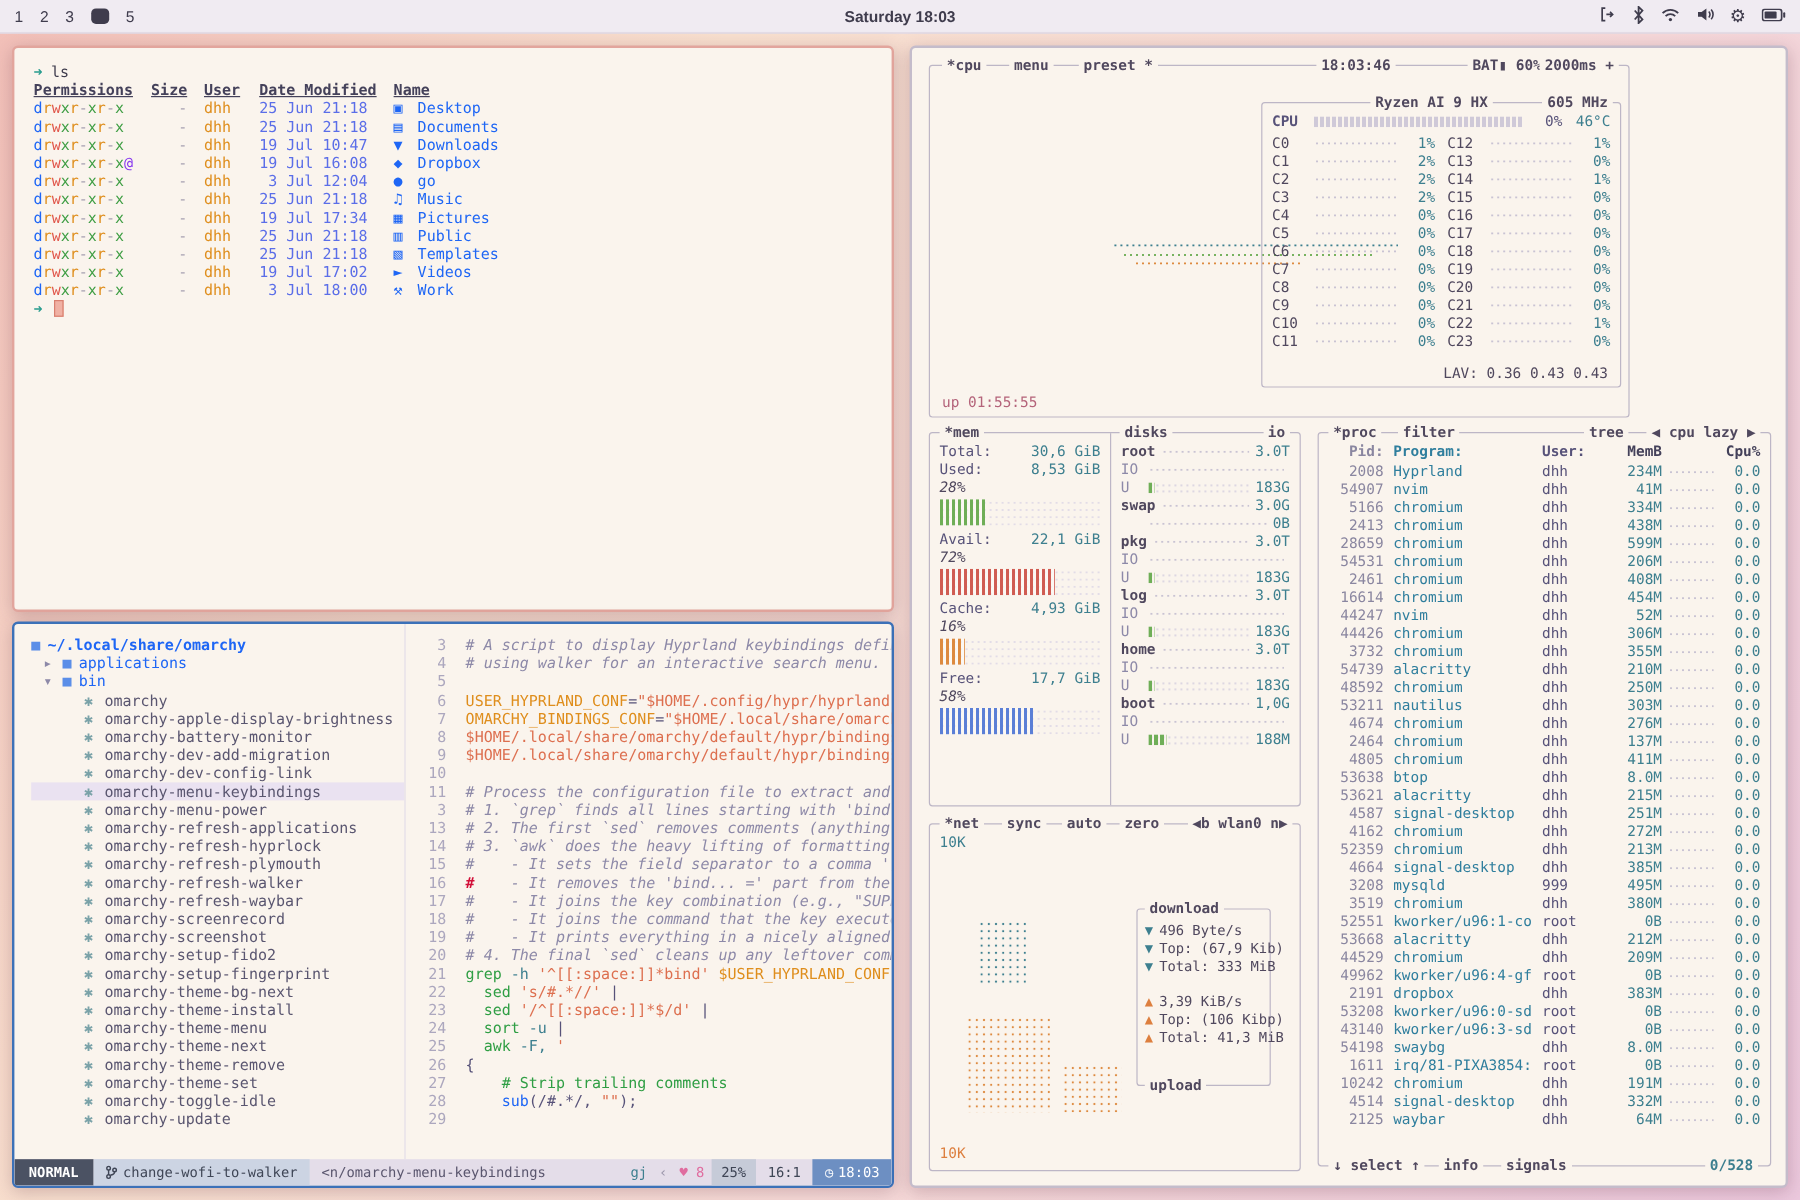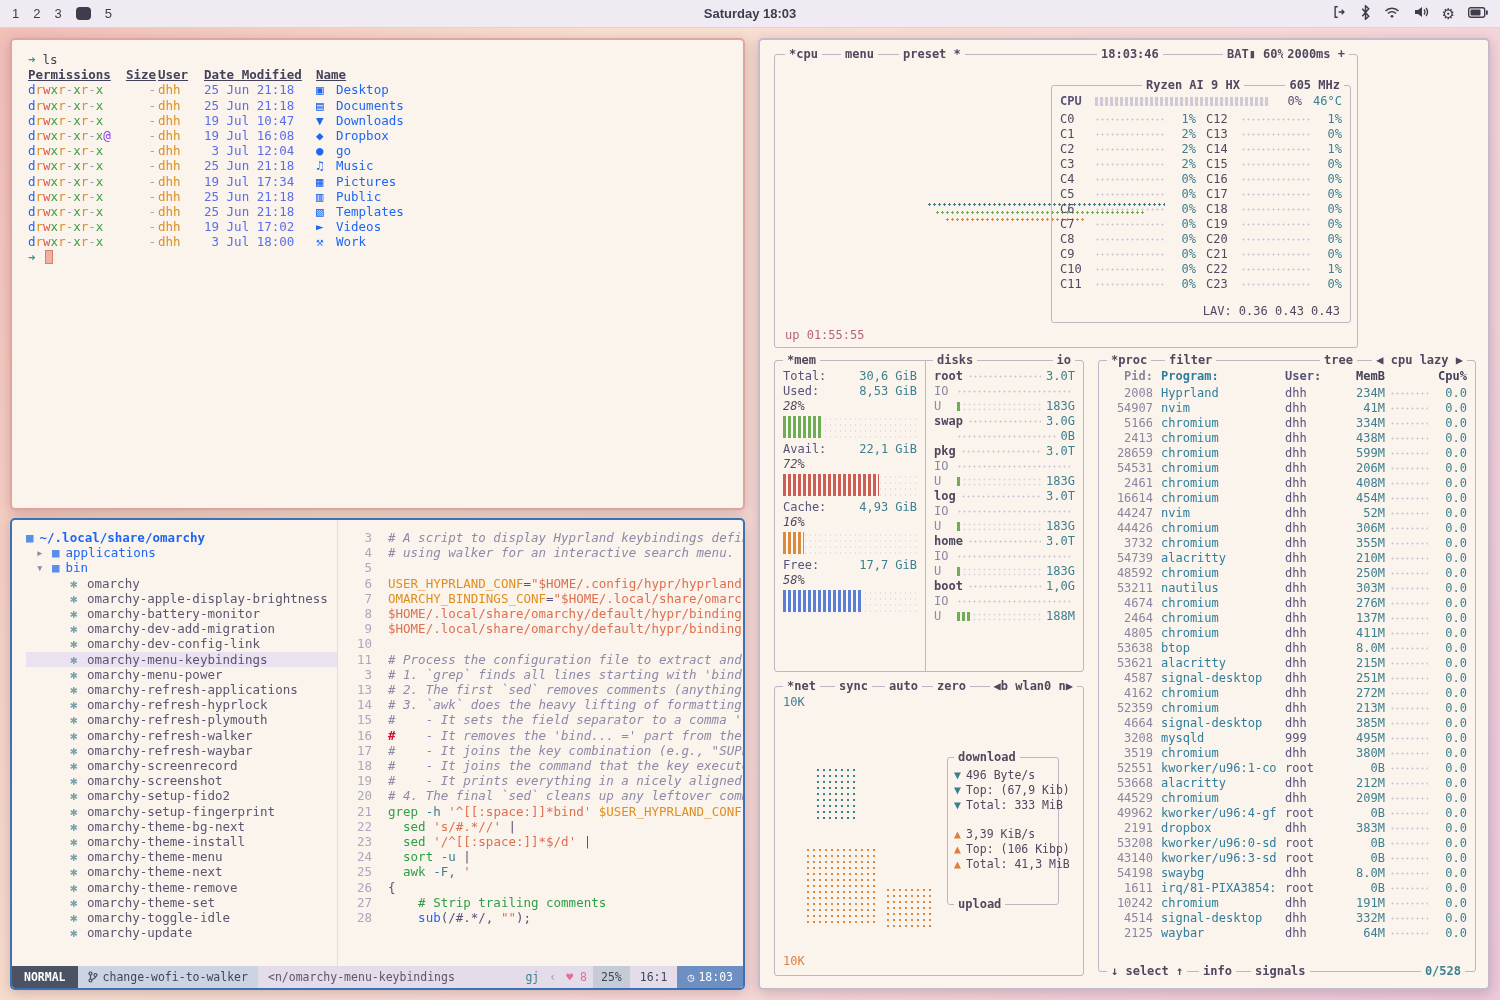--- a/index.html
+++ b/index.html
@@ -33,21 +33,21 @@
   .win-btop{left:758px;top:38px;width:732px;height:952px;border:2px solid #c4bccb;font-size:12px;line-height:15px;}
 
   
   .term-line{display:flex;align-items:center;}
   .prompt{color:#2a9d8f;font-weight:bold;margin-right:7px;}
   .cmd{color:#3f3c4d;}
   .ls-header span{font-weight:bold;color:#44415a;text-decoration:underline;}
   .ls-header,.ls-row{display:flex;}
   .col-perm{width:92px;}
   .col-size{width:36px;text-align:right;}
-  .col-user{width:36px;margin-left:2px;}
+  .col-user{width:36px;margin-left:14px;}
   .col-date{width:100px;margin-left:10px;white-space:pre;}
   .col-name{margin-left:12px;display:flex;align-items:center;gap:6px;color:var(--blue);}
   .f-icon{width:14px;display:inline-block;}
   .c-blue{color:var(--blue);} .c-gold{color:var(--gold);} .c-red{color:#e0564a;}
   .c-green{color:var(--green);} .c-mut{color:var(--mut);} .c-purple{color:var(--purple);}
   .c-date{color:#5b6ee8;}
   .cursor-block{display:inline-block;width:8px;height:14px;background:#f0b1a4;border:1px solid #d97f6f;margin-left:2px;}
 
   
   .ed-tree{position:absolute;left:0;top:0;bottom:22px;width:325px;padding:10px 0 0 14px;
@@ -448,20 +448,21 @@
         <div class="code-line"><span class="lnum">19</span><span class="lbody"><span class="tok-c">#    - It prints everything in a nicely aligned</span></span></div>
         <div class="code-line"><span class="lnum">20</span><span class="lbody"><span class="tok-c"># 4. The final `sed` cleans up any leftover comm</span></span></div>
         <div class="code-line"><span class="lnum">21</span><span class="lbody"><span class="tok-k">grep</span><span class="tok-p"> </span><span class="tok-t">-h</span><span class="tok-p"> </span><span class="tok-s">'^[[:space:]]*bind'</span><span class="tok-p"> </span><span class="tok-v">$USER_HYPRLAND_CONF</span></span></div>
         <div class="code-line"><span class="lnum">22</span><span class="lbody"><span class="tok-p">  </span><span class="tok-k">sed</span><span class="tok-p"> </span><span class="tok-s">'s/#.*//'</span><span class="tok-p"> |</span></span></div>
         <div class="code-line"><span class="lnum">23</span><span class="lbody"><span class="tok-p">  </span><span class="tok-k">sed</span><span class="tok-p"> </span><span class="tok-s">'/^[[:space:]]*$/d'</span><span class="tok-p"> |</span></span></div>
         <div class="code-line"><span class="lnum">24</span><span class="lbody"><span class="tok-p">  </span><span class="tok-k">sort</span><span class="tok-p"> </span><span class="tok-t">-u</span><span class="tok-p"> |</span></span></div>
         <div class="code-line"><span class="lnum">25</span><span class="lbody"><span class="tok-p">  </span><span class="tok-k">awk</span><span class="tok-p"> </span><span class="tok-t">-F,</span><span class="tok-p"> </span><span class="tok-s">'</span></span></div>
         <div class="code-line"><span class="lnum">26</span><span class="lbody"><span class="tok-p">{</span></span></div>
         <div class="code-line"><span class="lnum">27</span><span class="lbody"><span class="tok-p">    </span><span class="tok-g"># Strip trailing comments</span></span></div>
         <div class="code-line"><span class="lnum">28</span><span class="lbody"><span class="tok-p">    </span><span class="tok-f">sub</span><span class="tok-p">(/#.*/, </span><span class="tok-s">""</span><span class="tok-p">);</span></span></div>
+        <div class="code-line"><span class="lnum">29</span><span class="lbody"></span></div>
       </div>
   </div>
   <div class="ed-status">
     <span class="sl-mode">NORMAL</span>
     <span class="sl-branch">
       <svg width="10" height="12" viewBox="0 0 10 12">
           <circle cx="2.5" cy="2.5" r="1.5" fill="none" stroke="#3f4656" stroke-width="1.2"></circle>
           <circle cx="2.5" cy="9.5" r="1.5" fill="none" stroke="#3f4656" stroke-width="1.2"></circle>
           <circle cx="7.5" cy="4" r="1.5" fill="none" stroke="#3f4656" stroke-width="1.2"></circle>
           <path d="M2.5 4.1v3.8M7.5 5.6c0 2-2 2.3-3.5 2.8" fill="none" stroke="#3f4656" stroke-width="1.2"></path>

